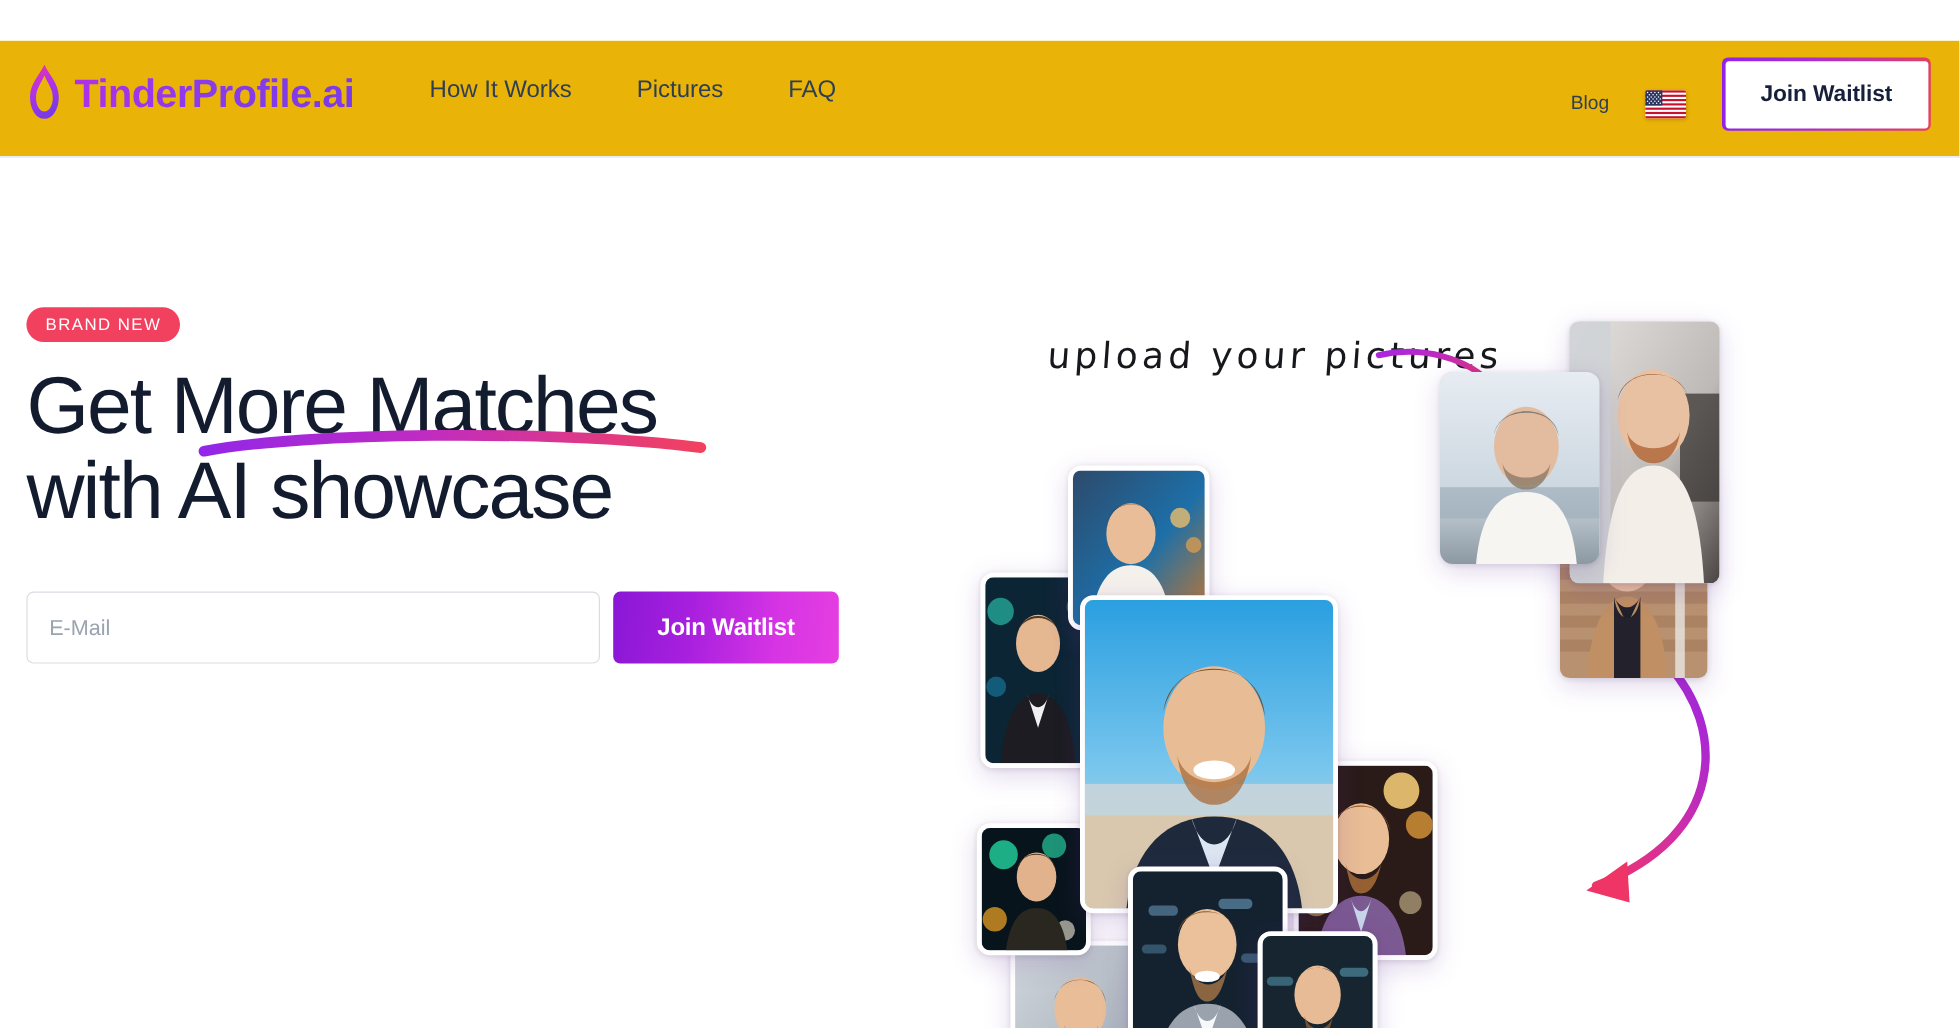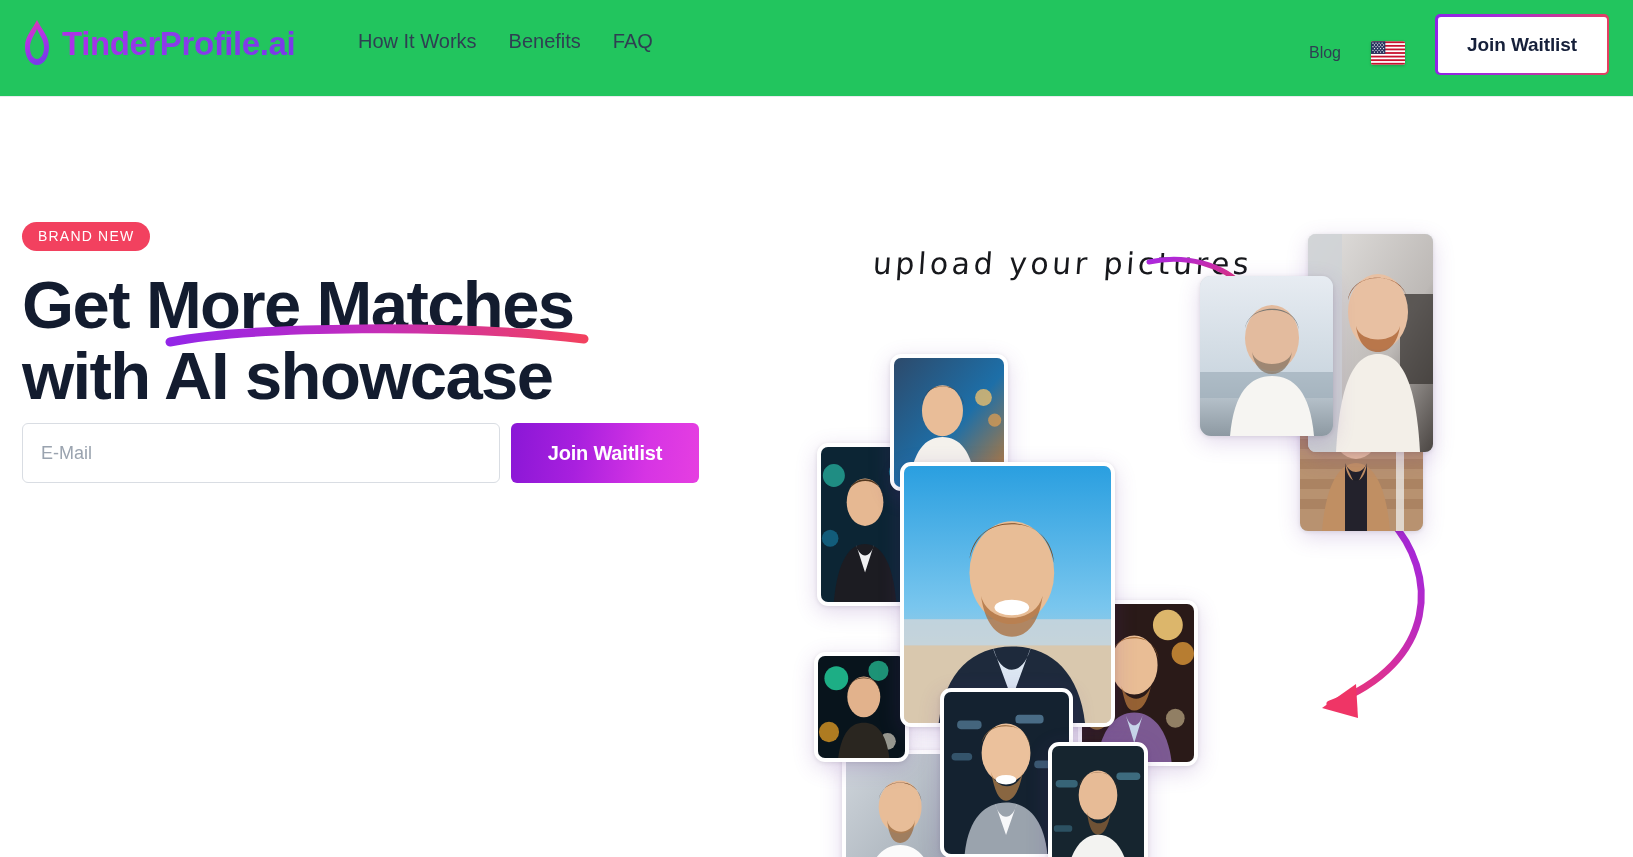--- a/index.html
+++ b/index.html
@@ -14,21 +14,22 @@
   }
 
   
   .header {
     position: relative;
     height: 97px;
     width: 100%;
     border-bottom: 1px solid #e9ebef;
     display: flex;
     align-items: center;
-    background: #22c55e;
+    background: #eab308;
+    margin-top: 34px;
   }
 
   .brand {
     position: absolute;
     left: 22px;
     top: 18px;
     display: flex;
     align-items: center;
     gap: 10px;
     cursor: pointer;
@@ -45,21 +46,21 @@
     line-height: 1;
     white-space: nowrap;
   }
 
   .nav {
     position: absolute;
     left: 358px;
     top: 30px;
     display: flex;
     align-items: center;
-    gap: 32px;
+    gap: 54px;
   }
   .nav a {
     font-size: 20px;
     color: #2f3f52;
     text-decoration: none;
     font-weight: 400;
     white-space: nowrap;
   }
 
   .header-right {
@@ -132,21 +133,21 @@
     letter-spacing: 1.2px;
     padding: 7px 16px 8px;
     border-radius: 40px;
     line-height: 1;
   }
 
   .headline {
     margin-top: 18px;
     font-size: 67px;
     line-height: 1.06;
-    font-weight: 700;
+    font-weight: 400;
     color: #131c2f;
     letter-spacing: -1.6px;
     position: relative;
   }
   .headline .l1 { display: block; position: relative; }
   .underline-svg {
     position: absolute;
     left: 140px;
     top: 54px;
     width: 430px;
@@ -157,21 +158,21 @@
   .hero-para {
     margin-top: 28px;
     font-size: 19.5px;
     line-height: 1.73;
     color: #3d4a5c;
     width: 640px;
     font-weight: 400;
   }
 
   .form-row {
-    margin-top: 12px;
+    margin-top: 48px;
     display: flex;
     align-items: stretch;
     gap: 11px;
   }
   .email-input {
     width: 478px;
     height: 60px;
     border: 1px solid #d9dde3;
     border-radius: 6px;
     padding: 0 18px;
@@ -261,21 +262,21 @@
         </linearGradient>
       </defs>
       <path d="M15 2 C10 12 3 18 3 29 C3 39 8 47 15 47 C22 47 27 39 27 29 C27 18 20 12 15 2 Z
                M15 11 C18 18 22 22 22 29.5 C22 36 19 41 15 41 C11 41 8 36 8 29.5 C8 22 12 18 15 11 Z" fill="url(#flameGrad)" fill-rule="evenodd"></path>
     </svg>
     <span class="brand-text">TinderProfile.ai</span>
   </div>
 
   <nav class="nav">
     <a href="#">How It Works</a>
-    <a href="#">Benefits</a>
+    <a href="#">Pictures</a>
     <a href="#">FAQ</a>
   </nav>
 
   <div class="header-right">
     <a class="blog-link" href="#">Blog</a>
 
     <svg class="flag" viewBox="0 0 38 26">
       <rect width="38" height="26" fill="#ffffff"></rect>
       <g fill="#c8102e">
         <rect y="0" width="38" height="2"></rect>

